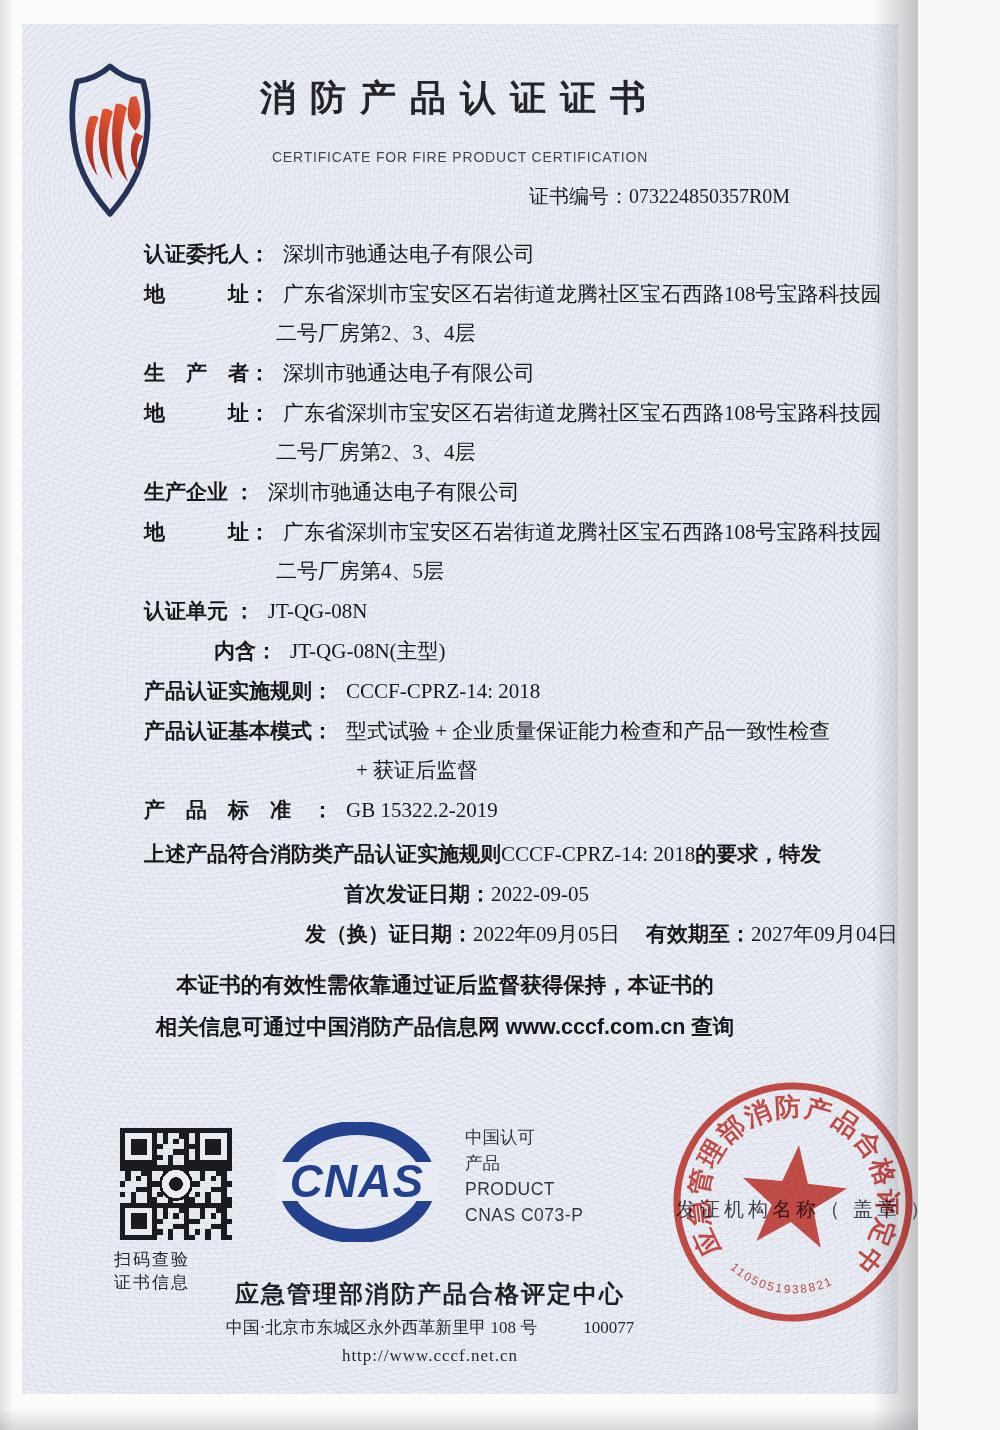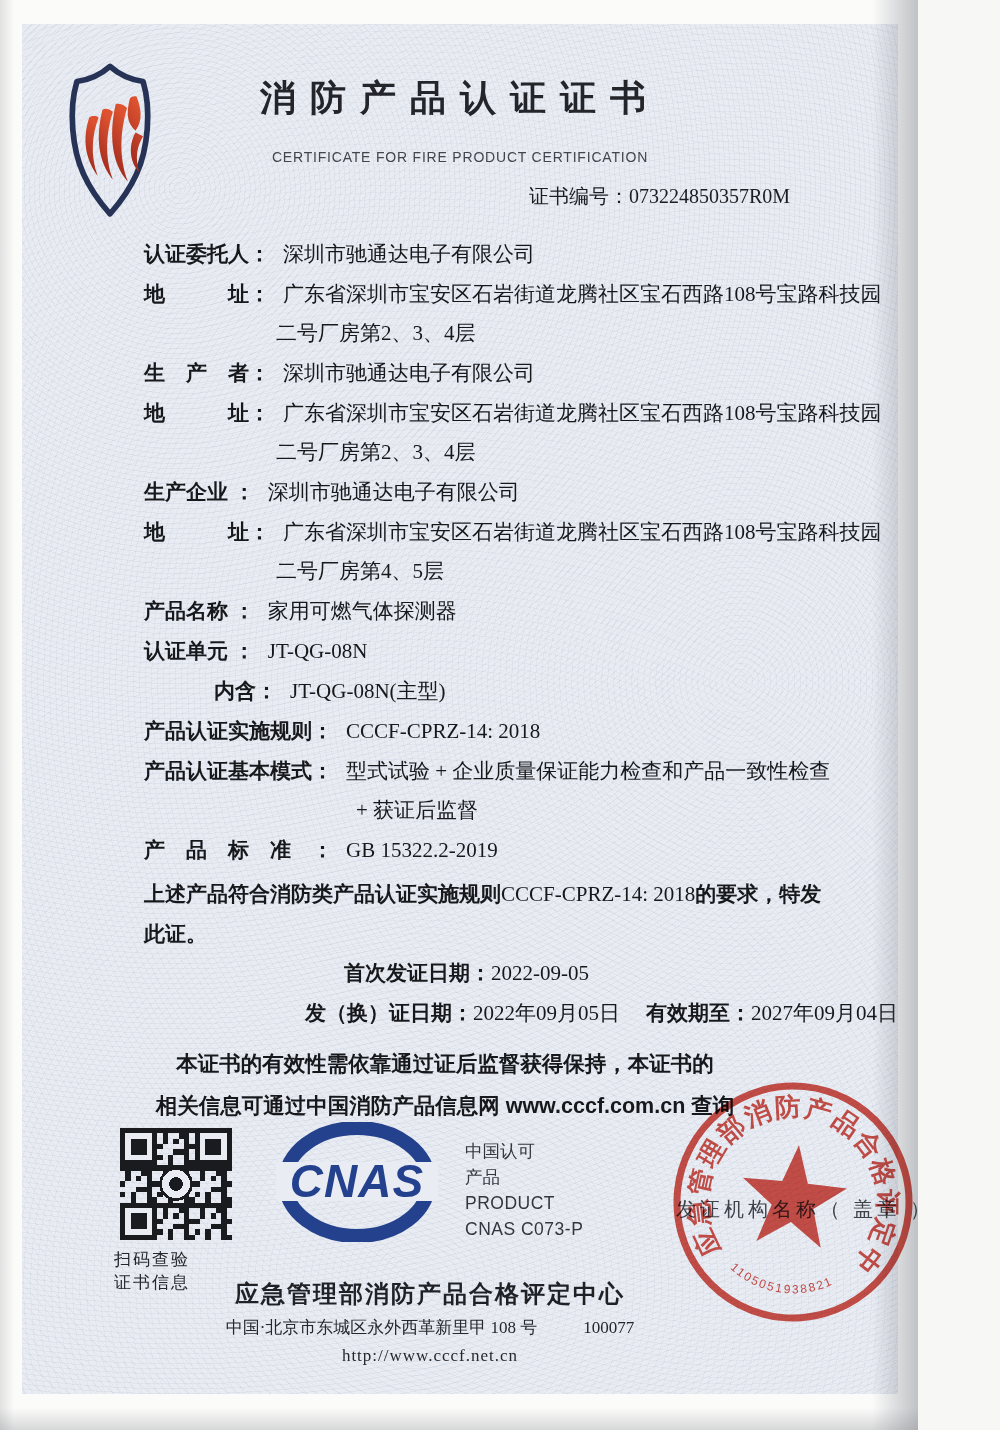--- a/index.html
+++ b/index.html
@@ -49,21 +49,21 @@
 
   .validity{margin-top:10px;text-align:center;font-size:21.5px;font-weight:700;line-height:42px;
     padding-right:30px;}
 
   .bottom{position:absolute;left:0;right:0;top:1096px;height:284px;}
   .qr{position:absolute;left:98px;top:8px;width:112px;height:112px;}
   .qr svg{display:block;shape-rendering:crispEdges;fill:#1a1b1e;}
   .qr-caption{position:absolute;left:92px;top:128px;width:130px;font-size:17px;line-height:23px;
     color:#26272c;letter-spacing:2px;}
   .cnas{position:absolute;left:254px;top:2px;}
-  .accr{position:absolute;left:443px;top:18px;font-size:17.5px;line-height:26px;color:#33363e;}
+  .accr{position:absolute;left:443px;top:4px;font-size:17.5px;line-height:26px;color:#33363e;}
   .accr .en{letter-spacing:0.5px;}
   .stamp-label{position:absolute;left:598px;top:76px;width:370px;text-align:center;
     font-family:"Liberation Serif",serif;font-size:20px;letter-spacing:4px;color:#3e434b;z-index:1;}
   .stamp{position:absolute;left:641px;top:-48px;width:260px;height:260px;z-index:2;
     mix-blend-mode:multiply;opacity:.88;transform:rotate(6deg);}
   .org{position:absolute;left:0;right:60px;top:158px;text-align:center;font-size:24px;
     font-weight:700;letter-spacing:2px;color:#1f2126;}
   .addr{position:absolute;left:0;right:60px;top:196px;text-align:center;font-size:17px;
     font-family:"Liberation Serif",serif;color:#26272c;}
   .addr .post{display:inline-block;margin-left:46px;}
@@ -121,24 +121,20 @@
         <span class="lbl">生产企业 ：</span>
         <span class="val">深圳市驰通达电子有限公司</span>
       </div>
       <div class="row">
         <span class="lbl">地　　　址：</span>
         <span class="val">广东省深圳市宝安区石岩街道龙腾社区宝石西路108号宝路科技园</span>
       </div>
       <div class="cont">二号厂房第4、5层</div>
 
       <div class="row">
-        <span class="lbl">产品名称 ：</span>
-        <span class="val">家用可燃气体探测器</span>
-      </div>
-      <div class="row">
         <span class="lbl">认证单元 ：</span>
         <span class="val">JT-QG-08N</span>
       </div>
       <div class="row inner">
         <span class="lbl">内含：</span>
         <span class="val">JT-QG-08N(主型)</span>
       </div>
       <div class="row">
         <span class="lbl">产品认证实施规则：</span>
         <span class="val">CCCF-CPRZ-14: 2018</span>
@@ -149,21 +145,20 @@
       </div>
       <div class="cont mode2">+ 获证后监督</div>
       <div class="row">
         <span class="lbl">产　品　标　准　：</span>
         <span class="val">GB 15322.2-2019</span>
       </div>
     </div>
 
     <div class="statement">
       <span>上述产品符合消防类产品认证实施规则</span><span class="code">CCCF-CPRZ-14: 2018</span><span>的要求，特发</span>
-      <div>此证。</div>
     </div>
 
     <div class="first-issue">
       <b class="hlabel">首次发证日期：</b><span class="val">2022-09-05</span>
     </div>
 
     <div class="issue-row">
       <b class="hlabel">发（换）证日期：</b><span class="val">2022年09月05日</span><span class="gap"></span><b class="hlabel">有效期至：</b><span class="val">2027年09月04日</span>
     </div>
 

